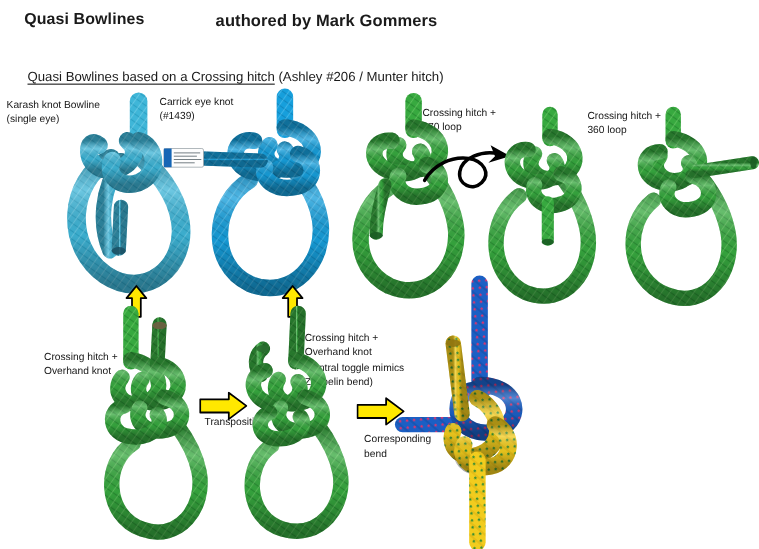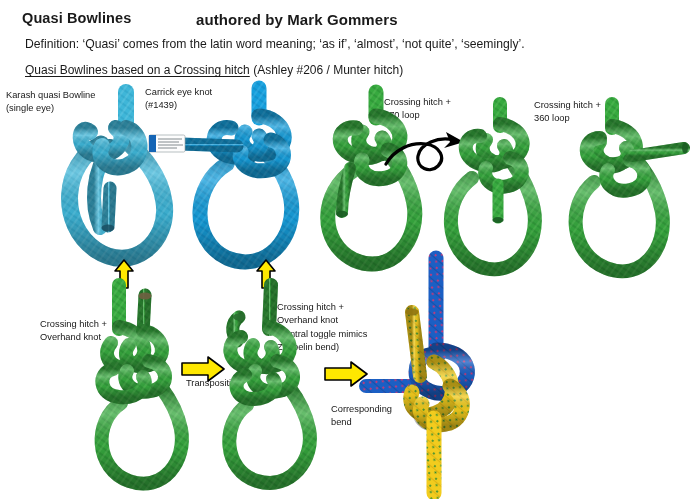--- a/index.html
+++ b/index.html
@@ -21,40 +21,39 @@
   #subhead-u{text-decoration:underline;text-underline-offset:2px;}
 
   .lbl{position:absolute;font-size:9.3px;line-height:1.45;white-space:pre;color:#171717;}
   #lbl-karash{left:6px;top:89px;}
   #lbl-carrick{left:145px;top:86px;}
   #lbl-270{left:384px;top:96px;}
   #lbl-360{left:534px;top:99px;}
   #lbl-ch-oh{left:40px;top:318px;}
   #lbl-ch-oh-zep{left:277px;top:301px;}
   #lbl-transposition{left:186px;top:377px;}
-  #lbl-corresponding{left:331px;top:393px;margin-top:10px;}
+  #lbl-corresponding{left:331px;top:393px;}
 
   
   .fig{position:absolute;}
   .fig svg{display:block;overflow:visible;}
 
   
   .arrow{position:absolute;}
 </style>
 </head>
 <body>
 
 <div class="page">
 
   <div class="t" id="title">Quasi Bowlines</div>
   <div class="t" id="author">authored by Mark Gommers</div>
-  <div class="t" id="definition">Definition: ‘Quasi’ comes from the latin word meaning; ‘as if’, ‘almost’, ‘not quite’, ‘seemingly’.</div>
   <div class="t" id="subhead-wrap"><span id="subhead-u">Quasi Bowlines based on a Crossing hitch</span><span> (Ashley #206 / Munter hitch)</span></div>
 
-  <div class="lbl" id="lbl-karash">Karash quasi Bowline
+  <div class="lbl" id="lbl-karash">Karash knot Bowline
 (single eye)</div>
   <div class="lbl" id="lbl-carrick">Carrick eye knot
 (#1439)</div>
   <div class="lbl" id="lbl-270">Crossing hitch +
 270 loop</div>
   <div class="lbl" id="lbl-360">Crossing hitch +
 360 loop</div>
   <div class="lbl" id="lbl-ch-oh">Crossing hitch +
 Overhand knot</div>
   <div class="lbl" id="lbl-ch-oh-zep">Crossing hitch +

